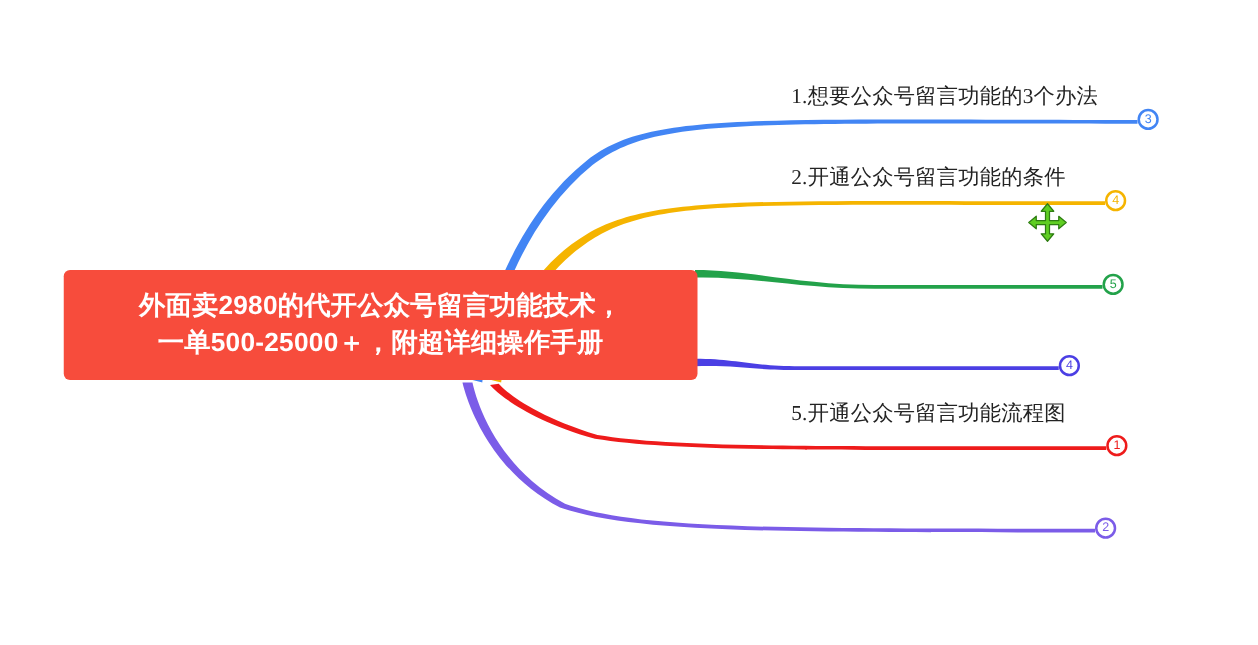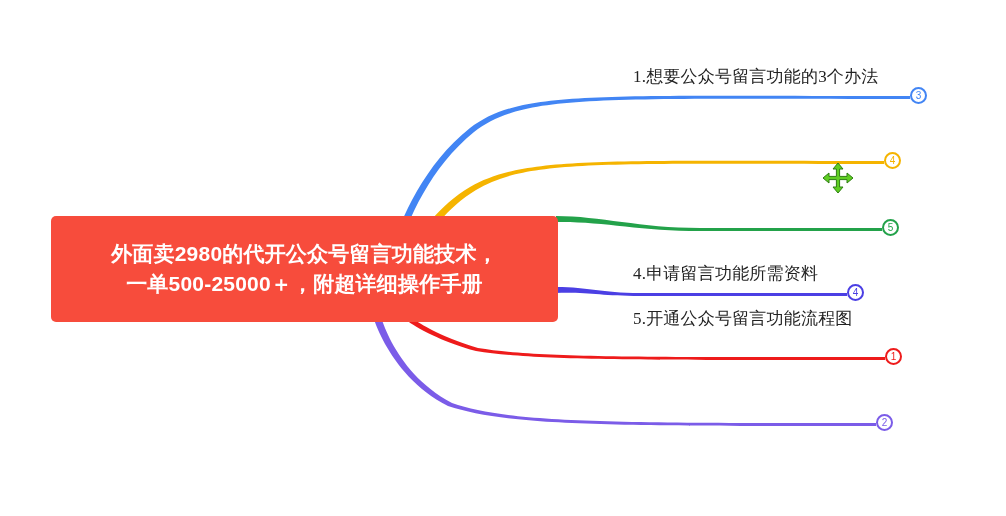--- a/index.html
+++ b/index.html
@@ -33,21 +33,21 @@
     height: 516px;
     pointer-events: none;
   }
 
   
   #central-node {
     position: absolute;
     left: 51px;
     top: 216px;
     width: 507px;
-    height: 106px;
+    height: 88px;
     border-radius: 5px;
     display: flex;
     align-items: center;
     justify-content: center;
     box-sizing: border-box;
     z-index: 5;
   }
   #central-node .central-text {
     color: #ffffff;
     font-weight: bold;
@@ -154,24 +154,24 @@
   </svg>
 
   <div id="central-node" style="background: rgb(247, 76, 60);">
     <span class="central-text" style="color: rgb(255, 255, 255);">外面卖2980的代开公众号留言功能技术，
 一单500-25000＋，附超详细操作手册</span>
   </div>
 
   <div class="topic" style="left:633px; top:66px;">
     <span class="topic-label">1.想要公众号留言功能的3个办法</span>
   </div>
-  <div class="topic" style="left:633px; top:263px;">
-    <span class="topic-label">4.申请留言功能所需资料</span>
-  </div>
-  <div class="topic" style="left:633px; top:308px;">
+  <div class="topic" style="left:633px; top:131px;">
+    <span class="topic-label">2.开通公众号留言功能的条件</span>
+  </div>
+  <div class="topic" style="left:633px; top:320px;">
     <span class="topic-label">5.开通公众号留言功能流程图</span>
   </div>
 
   <div class="badge" style="left:910px; top:87px; color:#4285F4;">
     <span class="badge-num">3</span>
   </div>
   <div class="badge" style="left:884px; top:152px; color:#F5B400;">
     <span class="badge-num">4</span>
   </div>
   <div class="badge" style="left:882px; top:219px; color:#23A24A;">

